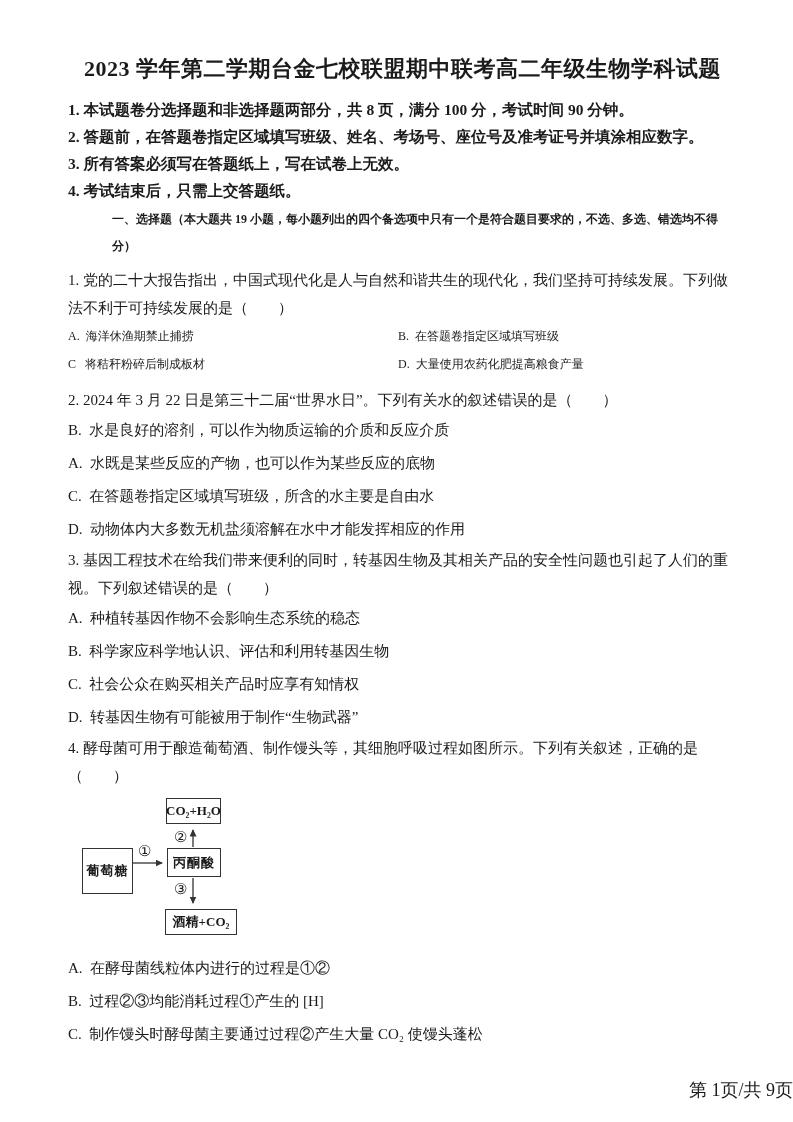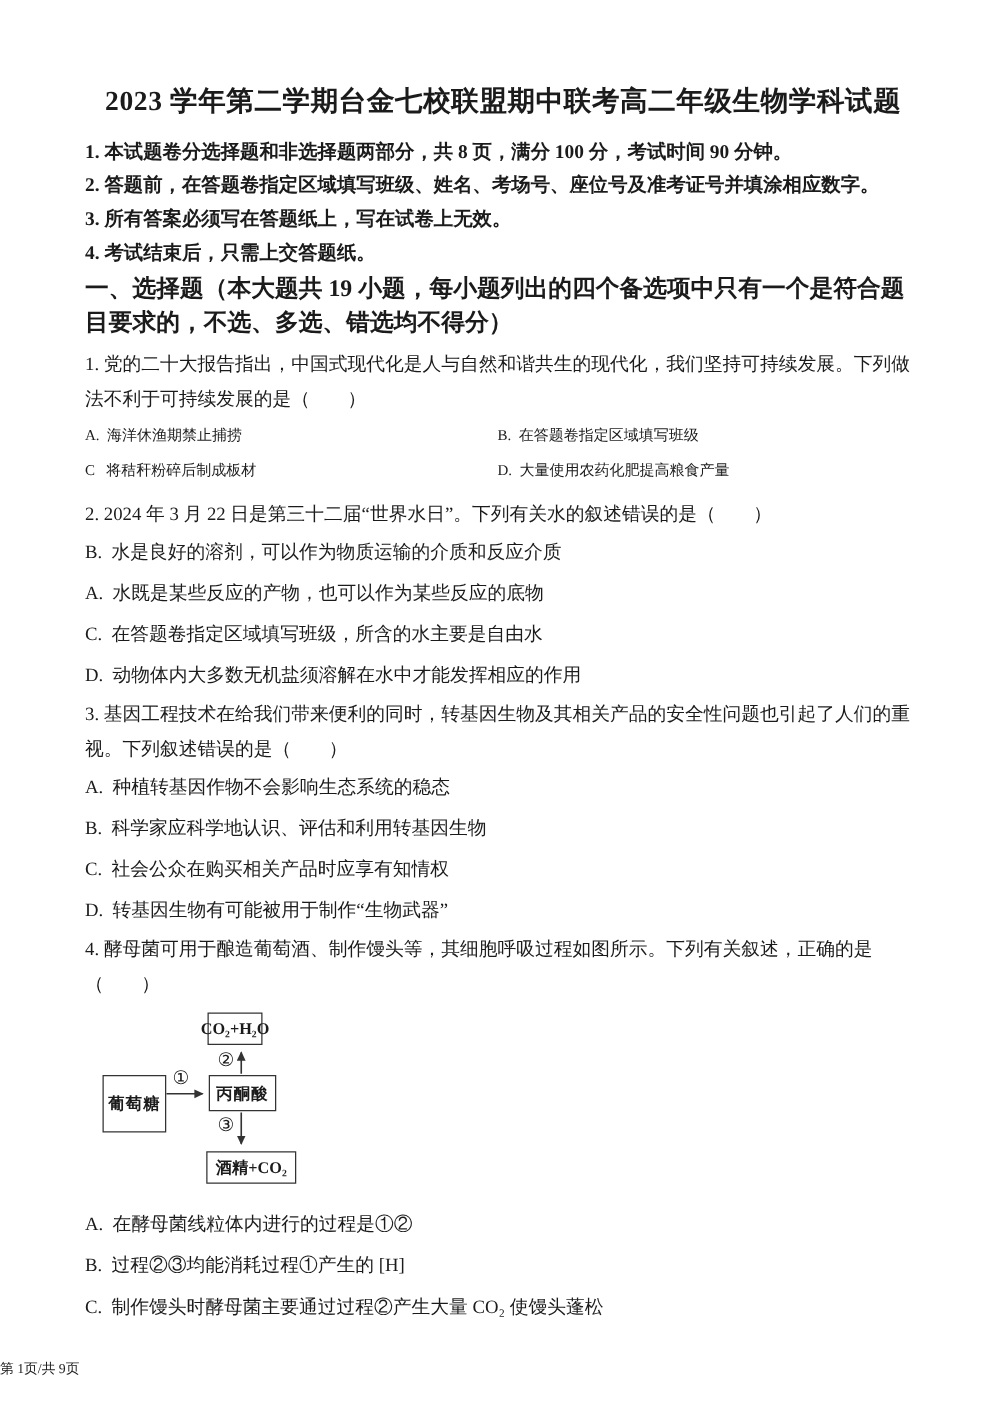--- a/index.html
+++ b/index.html
@@ -8,25 +8,25 @@
     background: #ffffff;
     color: #1b1b1b;
     font-family: "Liberation Serif", "DejaVu Serif", serif;
     position: relative;
     overflow: hidden;
   }
   .page { padding: 52px 56px 0 68px; }
 
   .title {
     font-size: 22px; font-weight: bold; text-align: center;
-    margin: 12px 0 10px 0; line-height: 34px; letter-spacing: 0.5px;
+    margin: 0 0 10px 0; line-height: 34px; letter-spacing: 0.5px;
   }
   .notice-heading { font-size: 15.5px; font-weight: bold; line-height: 26px; }
   .notice-item { font-size: 15.5px; font-weight: bold; line-height: 27px; white-space: pre-wrap; }
-  .section-heading { font-size: 19px; font-weight: bold; line-height: 27px; margin-top: 2px; }
+  .section-heading { font-size: 12px; font-weight: bold; line-height: 27px; margin-top: 2px; margin-left: 44px; }
 
   .question { margin: 0; }
   .q1 { margin-top: 6px; }
   .q2 { margin-top: 8px; }
   .stem { font-size: 15px; line-height: 28px; white-space: pre-wrap; }
   .options-grid {
     display: grid; grid-template-columns: 330px 1fr;
     font-size: 12px; line-height: 28px;
   }
   .options-grid .option { white-space: pre-wrap; }
@@ -39,32 +39,32 @@
     position: relative; width: 170px; height: 148px;
     margin: 6px 0 8px 10px;
   }
   .diagram svg { position: absolute; left: 0; top: 0; }
   .dbox {
     position: absolute; box-sizing: border-box;
     border: 1.3px solid #333; background: #fff;
     display: flex; align-items: center; justify-content: center;
     font-size: 13px; font-weight: bold; letter-spacing: 1px;
   }
-  .box-aerobic  { left: 88px; top: 2px;   width: 44px; height: 26px; letter-spacing: 0; }
+  .box-aerobic  { left: 88px; top: 2px;   width: 55px; height: 26px; letter-spacing: 0; }
   .box-glucose  { left: 4px;  top: 52px;  width: 51px; height: 46px; }
   .box-pyruvate { left: 89px; top: 52px;  width: 54px; height: 29px; }
   .box-ferment  { left: 87px; top: 113px; width: 72px; height: 26px; letter-spacing: 0; text-align: right; }
   .dlabel { position: absolute; font-size: 15px; line-height: 15px; }
   .l1 { left: 60px; top: 48px; }
   .l2 { left: 96px; top: 34px; }
   .l3 { left: 96px; top: 86px; }
 
   .footer {
     position: absolute; left: 0; bottom: 20px; width: 100%;
-    text-align: left; font-size: 11px;
+    text-align: right; font-size: 18px;
   }
 </style>
 </head>
 <body>
 
 <div class="page">
 
   <h1 class="title">2023 学年第二学期台金七校联盟期中联考高二年级生物学科试题</h1>
 
   <div class="notice">

